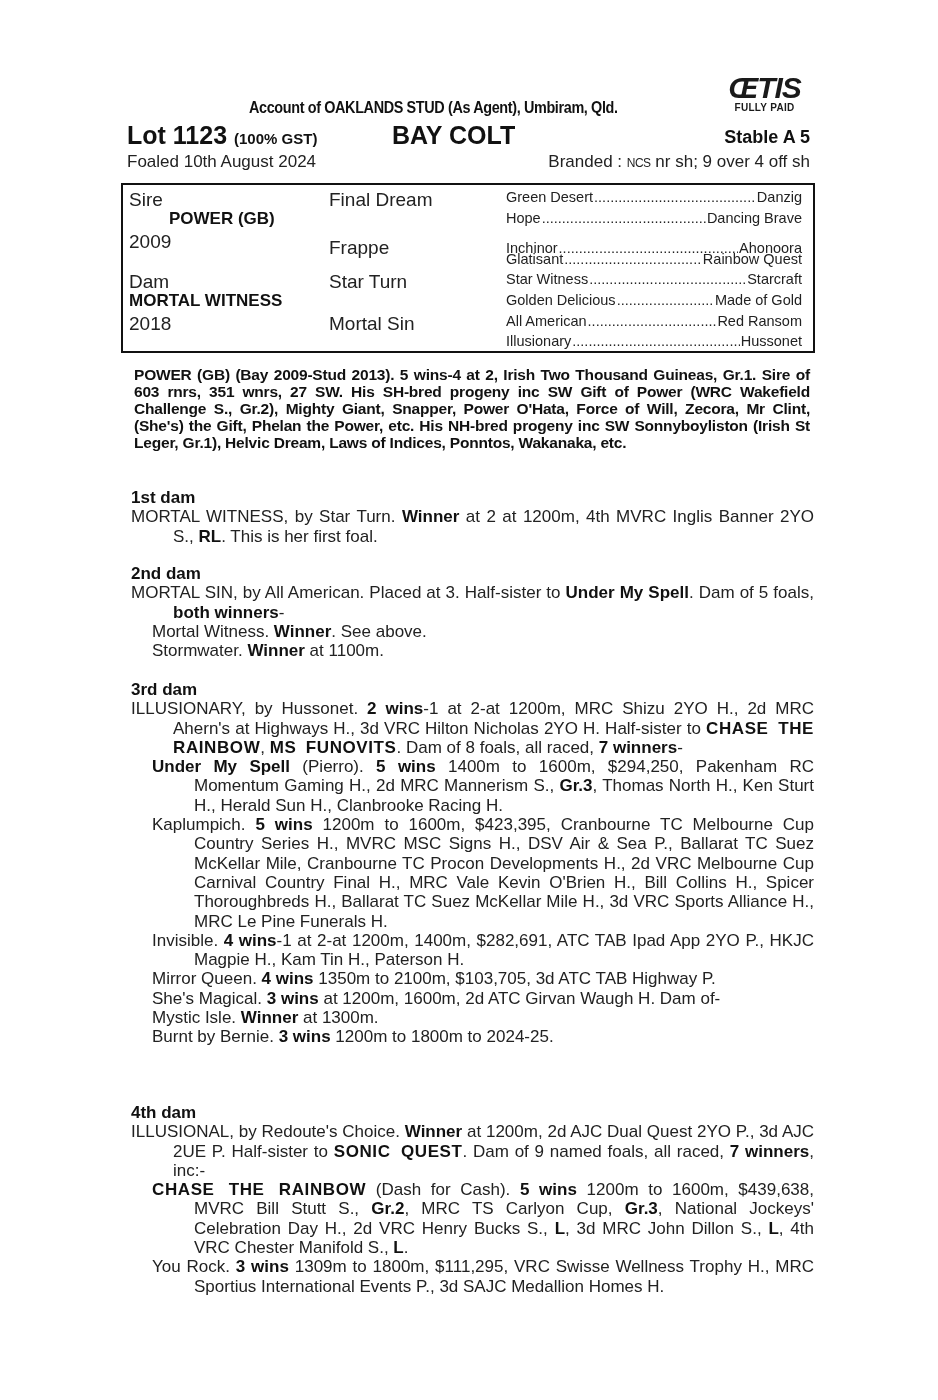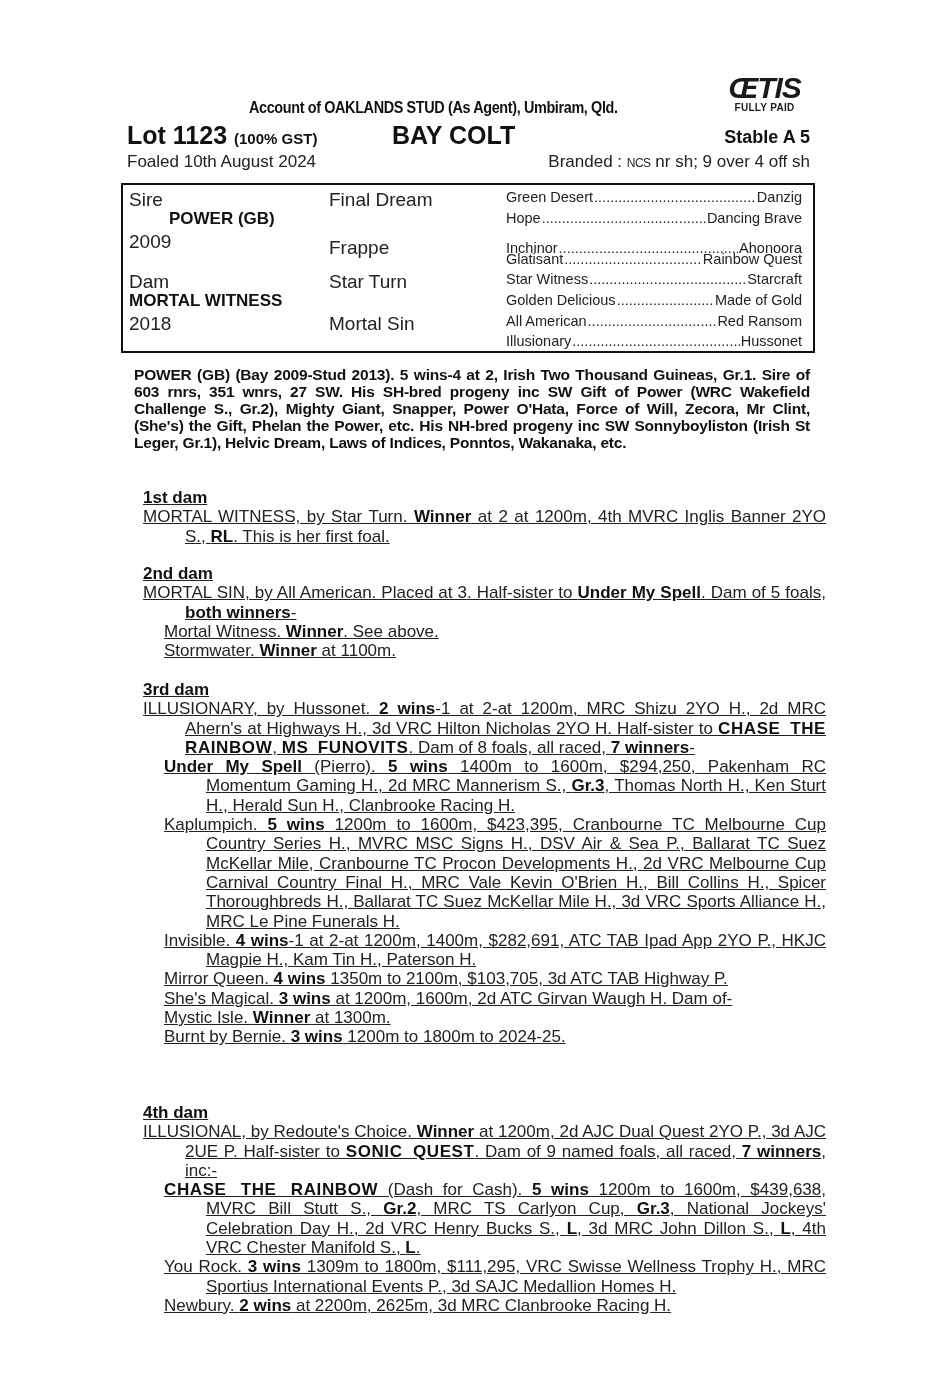--- a/index.html
+++ b/index.html
@@ -28,21 +28,21 @@
     .ped-cell { position: absolute; font-size: 19px; white-space: nowrap; color: #222; }
     .ped-bold { font-weight: 900; font-size: 17px; color: #111; }
     .ped-line { position: absolute; left: 383px; width: 296px; font-size: 14.5px; display: flex; white-space: nowrap; color: #222; }
     .ped-line .dots { flex: 1; overflow: hidden; margin: 0 1px; }
     .ped-line .dots::before { content: "................................................................................................................................"; letter-spacing: 0px; }
 
     
     .sire-summary { position: absolute; left: 7px; top: 366px; width: 676px; font-weight: 900; font-size: 15.5px; line-height: 17px; text-align: justify; letter-spacing: -0.2px; color: #111; }
 
     
-    .section { position: absolute; left: 16px; width: 683px; font-size: 17px; line-height: 19.3px; color: #222; text-decoration: underline; }
+    .section { position: absolute; left: 4px; width: 683px; font-size: 17px; line-height: 19.3px; color: #222; }
     .section-head { font-weight: 900; font-size: 17px; color: #111; }
     .para { text-align: justify; }
     .hang0 { padding-left: 42px; text-indent: -42px; }
     .hang1 { padding-left: 63px; text-indent: -42px; }
     .hang2 { padding-left: 42px; text-indent: -21px; }
     b, .b { font-weight: 900; color: #111; }
     .sp { letter-spacing: 0.6px; word-spacing: 4px; }
   </style>
 </head>
 <body>
@@ -151,17 +151,16 @@
         <div class="para hang1"><span>Burnt by Bernie. </span><span class="b">3 wins</span><span> 1200m to 1800m to 2024-25.</span></div>
       </div>
   </div>
 
   <div class="section" style="top:1103px;">
     <div class="section-head">4th dam</div>
     <div>
         <div class="para hang0"><span>ILLUSIONAL, by Redoute's Choice. </span><span class="b">Winner</span><span> at 1200m, 2d AJC Dual Quest 2YO P., 3d AJC 2UE P. Half-sister to </span><span class="b sp">SONIC QUEST</span><span>. Dam of 9 named foals, all raced, </span><span class="b">7 winners</span><span>, inc:-</span></div>
         <div class="para hang1"><span class="b sp">CHASE THE RAINBOW</span><span> (Dash for Cash). </span><span class="b">5 wins</span><span> 1200m to 1600m, $439,638, MVRC Bill Stutt S., </span><span class="b">Gr.2</span><span>, MRC TS Carlyon Cup, </span><span class="b">Gr.3</span><span>, National Jockeys' Celebration Day H., 2d VRC Henry Bucks S., </span><span class="b">L</span><span>, 3d MRC John Dillon S., </span><span class="b">L</span><span>, 4th VRC Chester Manifold S., </span><span class="b">L</span><span>.</span></div>
         <div class="para hang1"><span>You Rock. </span><span class="b">3 wins</span><span> 1309m to 1800m, $111,295, VRC Swisse Wellness Trophy H., MRC Sportius International Events P., 3d SAJC Medallion Homes H.</span></div>
-        <div class="para hang1"><span>Newbury. </span><span class="b">2 wins</span><span> at 2200m, 2625m, 3d MRC Clanbrooke Racing H.</span></div>
       </div>
   </div>
 
 </div>
 
 </body></html>

